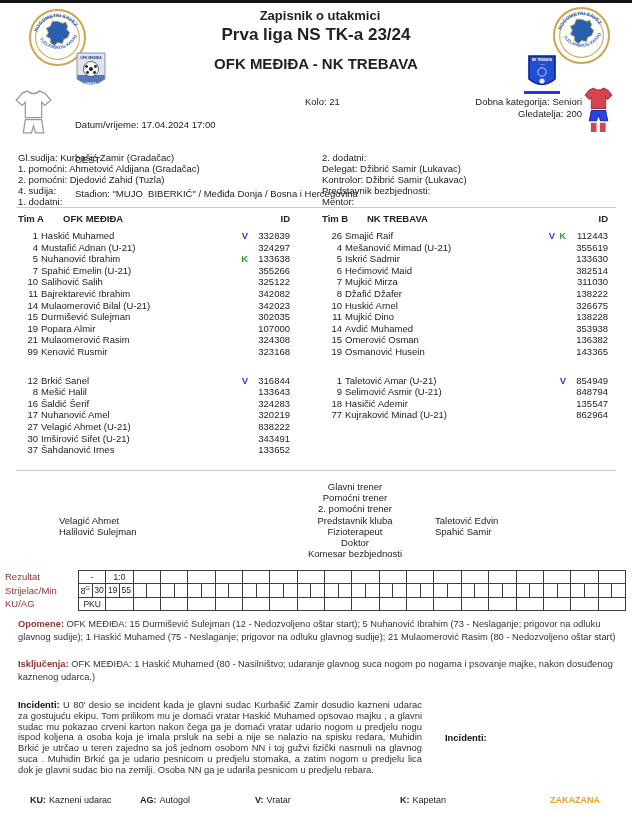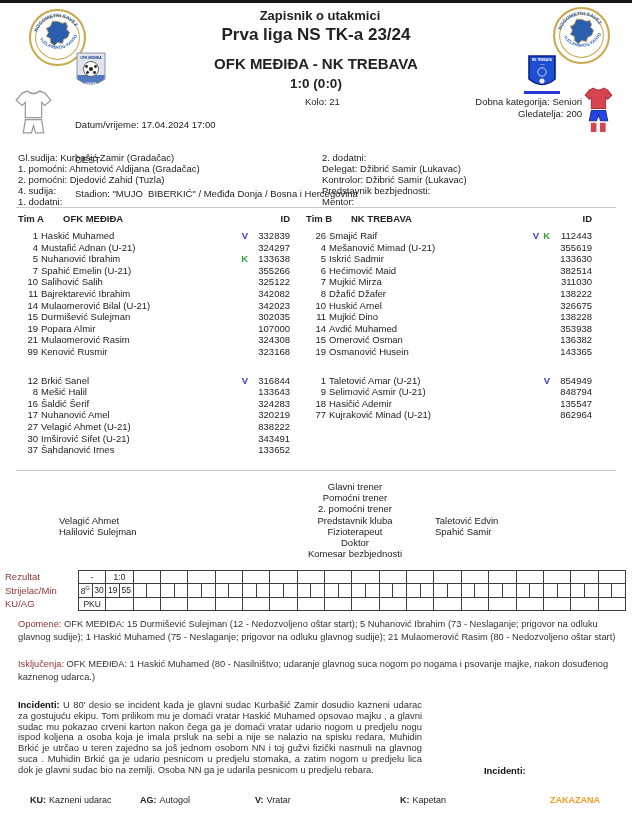--- a/index.html
+++ b/index.html
@@ -30,21 +30,21 @@
   .officials{position:absolute;top:152px;left:18px;right:18px;font-size:9.5px;line-height:11px;height:55px;}
   .off-left{position:absolute;left:0;top:0;}
   .off-right{position:absolute;left:304px;top:0;}
 
   .rule{position:absolute;left:16px;right:16px;border-top:1px solid #c9c9c9;height:0;}
   .rule1{top:207px;} .rule2{top:470px;}
 
   
   .rosters{position:absolute;top:213px;left:0;right:0;height:250px;}
   .roster-a{position:absolute;left:18px;top:0;width:272px;}
-  .roster-b{position:absolute;left:306px;top:0;width:286px;}
+  .roster-b{position:absolute;left:322px;top:0;width:286px;}
   .roster-head{display:flex;font-weight:bold;font-size:9.5px;height:13px;}
   .rh-label{width:45px;}
   .rh-name{flex:1;}
   .rh-id{width:64px;text-align:right;}
   .plist{margin-top:4px;}
   .p-row{display:flex;font-size:9.5px;line-height:11.6px;height:11.6px;}
   .p-num{width:20px;text-align:right;margin-right:3px;}
   .p-name{flex:1;}
   .p-badges{width:26px;text-align:right;font-weight:bold;white-space:nowrap;}
   .badge{margin-left:4px;}
@@ -62,25 +62,25 @@
   
   .resultbox{position:absolute;top:570px;left:5px;display:flex;}
   .grid-labels{width:73px;font-size:9.5px;color:#8f3333;}
   .grid-labels div{height:13.6px;line-height:13.6px;}
   table.scoregrid{border-collapse:collapse;table-layout:fixed;width:548px;}
   table.scoregrid td{border:1px solid #3c3c3c;height:12.2px;font-size:8.5px;text-align:center;padding:0;overflow:hidden;}
   table.scoregrid sup{font-size:6px;}
 
   
   .sanctions{position:absolute;top:618px;left:18px;right:14px;font-size:9.3px;line-height:13px;color:#333;}
-  .s-label{font-weight:normal;color:#8f3333;}
+  .s-label{font-weight:bold;color:#8f3333;}
   .s-p2{margin-top:14px;}
 
   
-  .incidents{position:absolute;top:700px;left:18px;right:18px;display:flex;align-items:flex-end;gap:39px;}
+  .incidents{position:absolute;top:700px;left:18px;right:18px;display:flex;align-items:center;}
   .inc-a{width:404px;text-align:justify;font-size:9.4px;line-height:10.8px;color:#333;}
   .inc-label{font-weight:bold;color:#111;}
   .inc-b{margin-left:23px;font-size:9.4px;font-weight:bold;color:#111;}
 
   
   .legend{position:absolute;top:795px;left:30px;right:32px;font-size:9px;display:flex;align-items:baseline;}
   .legend-item b{margin-right:3px;}
   .li-0{width:110px;} .li-1{width:115px;} .li-2{width:145px;} .li-3{flex:1;}
   .status{margin-left:auto;color:#f0a028;font-weight:bold;}
 </style>
@@ -155,21 +155,20 @@
       <path d="M7,24 H21 L23,34 H16 L14,28 12,34 H5 Z" fill="#2743e0" stroke="#1a2fa8" stroke-width="1"></path>
       <rect x="6.5" y="36" width="5.5" height="9" fill="#d84350"></rect>
       <rect x="15.5" y="36" width="5.5" height="9" fill="#d84350"></rect>
     </svg>
   </div>
 
   <div class="hdr-title">
     <div class="t1">Zapisnik o utakmici</div>
     <div class="t2">Prva liga NS TK-a 23/24</div>
     <div class="t3">OFK MEĐIĐA - NK TREBAVA</div>
-    <div class="t4">1:0 (0:0)</div>
   </div>
 
   <div class="info-left">
     <div>Datum/vrijeme: 17.04.2024 17:00</div>
     <div>CEST</div>
     <div>Stadion: "MUJO  BIBERKIĆ" / Međiđa Donja / Bosna i Hercegovina</div>
   </div>
   <div class="info-round">Kolo: 21</div>
   <div class="info-right">
     <div>Dobna kategorija: Seniori</div>

